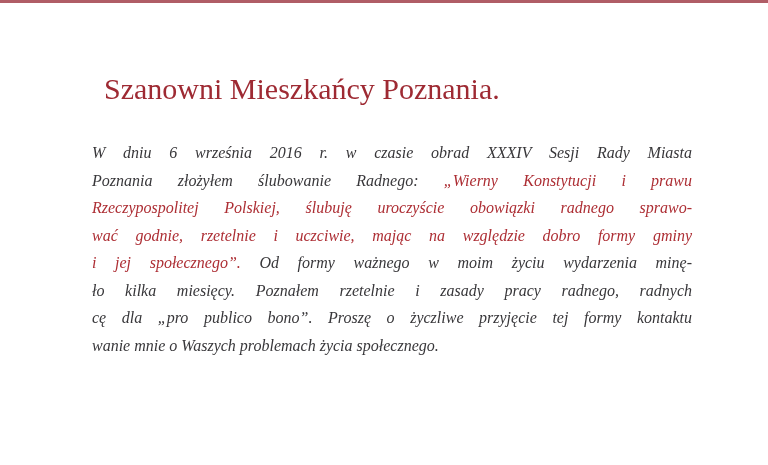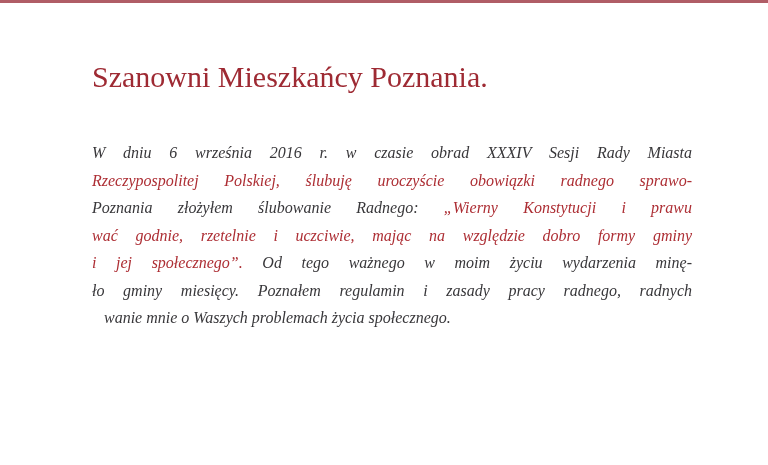--- a/index.html
+++ b/index.html
@@ -13,21 +13,21 @@
   }
   .top-rule {
     position: absolute;
     left: 0; top: 0;
     width: 768px; height: 3px;
     background: var(--rule, #b05d66);
   }
   .heading {
     position: absolute;
     left: 92px; top: 60px;
-    margin: 0;
+    margin: 12px;
     font-weight: normal;
     font-style: normal;
     font-size: 30px;
     line-height: 34px;
     color: var(--heading, #9e2a33);
     white-space: nowrap;
   }
   .paragraph {
     position: absolute;
     left: 92px; top: 139px;
@@ -37,33 +37,33 @@
     line-height: 27.5px;
     hyphens: none;
   }
   .para-line {
     height: 27.5px;
     text-align: justify;
     text-align-last: justify;
   }
   .para-line.last {
     text-align-last: left;
-    margin-left: 12px;
   }
   .seg-dark { color: var(--dark, #38373a); }
   .seg-red  { color: var(--red, #ad2e34); }
 </style>
 </head>
 <body>
 
 <div class="page">
   <div class="top-rule"></div>
   <h1 class="heading">Szanowni Mieszkańcy Poznania.</h1>
   <div class="paragraph" id="paragraph">
       <div class="para-line"><span class="seg-dark">W dniu 6 września 2016 r. w czasie obrad XXXIV Sesji Rady Miasta</span></div>
+      <div class="para-line"><span class="seg-dark">Poznania złożyłem ślubowanie Radnego: </span><span class="seg-red">„Wierny Konstytucji i prawu</span></div>
       <div class="para-line"><span class="seg-red">Rzeczypospolitej Polskiej, ślubuję uroczyście obowiązki radnego sprawo-</span></div>
-      <div class="para-line"><span class="seg-dark">Poznania złożyłem ślubowanie Radnego: </span><span class="seg-red">„Wierny Konstytucji i prawu</span></div>
       <div class="para-line"><span class="seg-red">wać godnie, rzetelnie i uczciwie, mając na względzie dobro formy gminy</span></div>
-      <div class="para-line"><span class="seg-red">i jej społecznego”. </span><span class="seg-dark">Od tego ważnego w moim życiu wydarzenia minę-</span></div>
-      <div class="para-line"><span class="seg-dark">ło gminy miesięcy. Poznałem regulamin i zasady pracy radnego, radnych</span></div>
+      <div class="para-line"><span class="seg-red">i jej społecznego”. </span><span class="seg-dark">Od formy ważnego w moim życiu wydarzenia minę-</span></div>
+      <div class="para-line"><span class="seg-dark">ło kilka miesięcy. Poznałem rzetelnie i zasady pracy radnego, radnych</span></div>
+      <div class="para-line"><span class="seg-dark">cę dla „pro publico bono”. Proszę o życzliwe przyjęcie tej formy kontaktu</span></div>
       <div class="para-line last"><span class="seg-dark">wanie mnie o Waszych problemach życia społecznego.</span></div>
     </div>
 </div>
 
 </body></html>

